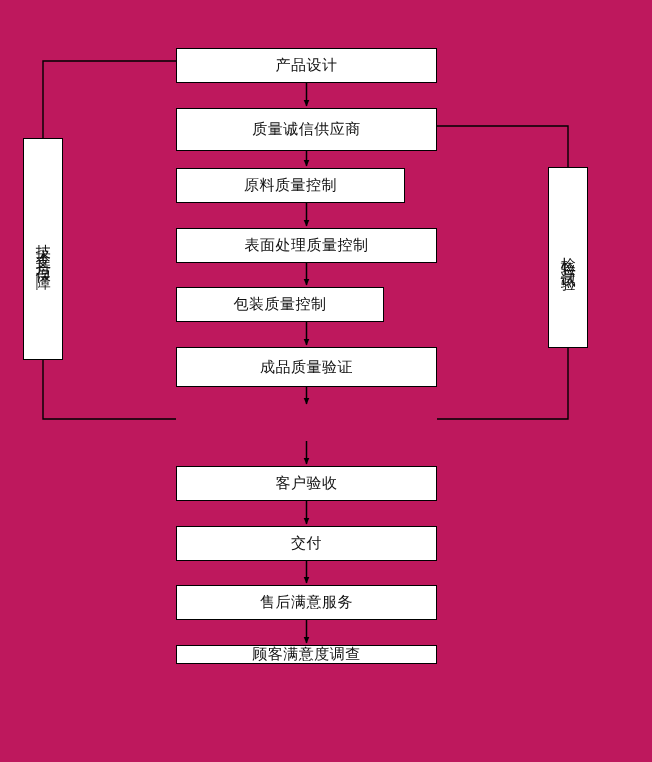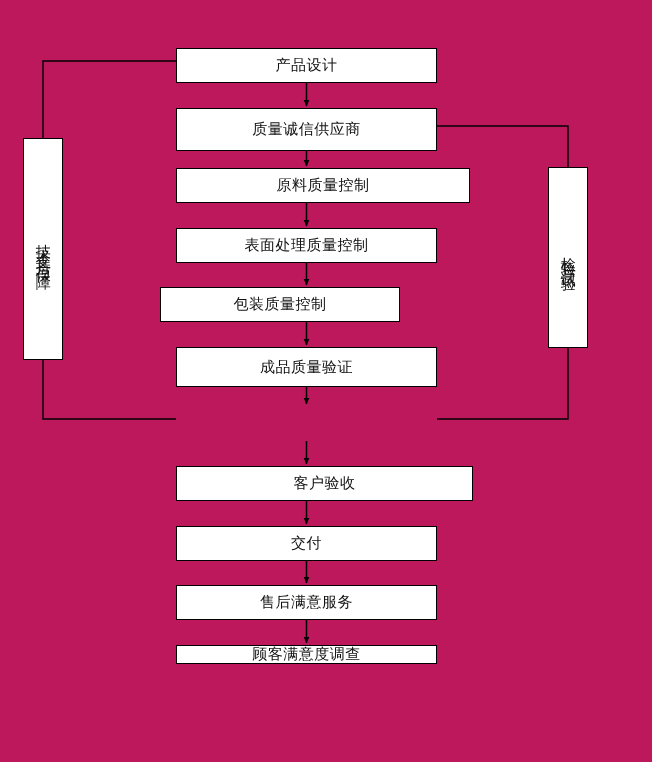--- a/index.html
+++ b/index.html
@@ -95,38 +95,38 @@
   </svg>
 
   <div class="node" style="left:176px; top:48px; width:261px; height:35px;">
     <span class="node-label">产品设计</span>
   </div>
 
   <div class="node" style="left:176px; top:108px; width:261px; height:43px;">
     <span class="node-label">质量诚信供应商</span>
   </div>
 
-  <div class="node" style="left:176px; top:168px; width:294px; height:35px;">
+  <div class="node" style="left:176px; top:168px; width:229px; height:35px;">
     <span class="node-label">原料质量控制</span>
   </div>
 
   <div class="node" style="left:176px; top:228px; width:261px; height:35px;">
     <span class="node-label">表面处理质量控制</span>
   </div>
 
-  <div class="node" style="left:160px; top:287px; width:240px; height:35px;">
+  <div class="node" style="left:176px; top:287px; width:208px; height:35px;">
     <span class="node-label">包装质量控制</span>
   </div>
 
   <div class="node" style="left:176px; top:347px; width:261px; height:40px;">
     <span class="node-label">成品质量验证</span>
   </div>
 
 
-  <div class="node" style="left:176px; top:466px; width:297px; height:35px;">
+  <div class="node" style="left:176px; top:466px; width:261px; height:35px;">
     <span class="node-label">客户验收</span>
   </div>
 
   <div class="node" style="left:176px; top:526px; width:261px; height:35px;">
     <span class="node-label">交付</span>
   </div>
 
   <div class="node" style="left:176px; top:585px; width:261px; height:35px;">
     <span class="node-label">售后满意服务</span>
   </div>

